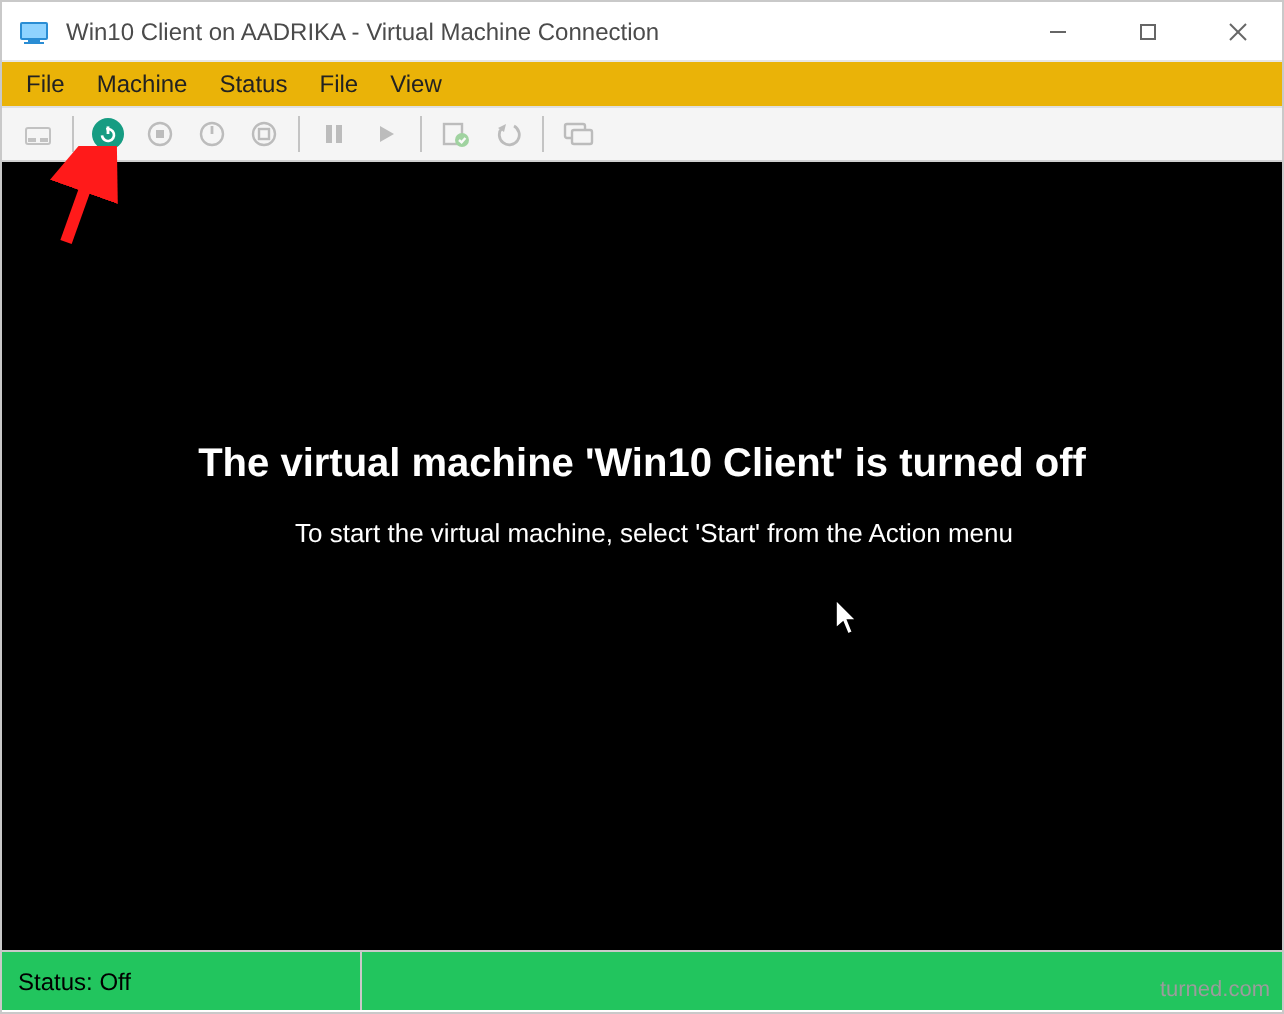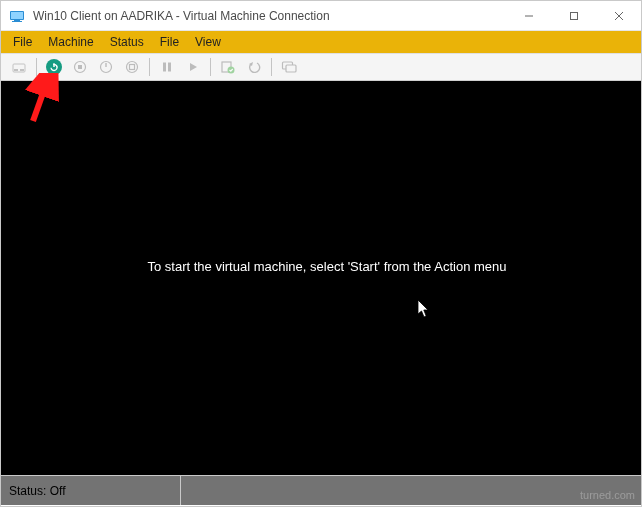--- a/index.html
+++ b/index.html
@@ -115,21 +115,21 @@
     left: 22px; top: 72px;
     z-index: 50;
     pointer-events: none;
   }
 
   
   .statusbar {
     height: 30px;
     display:flex;
     align-items:stretch;
-    background:#737373;
+    background:#22c55e;
     border-top:1px solid #c9c9c9;
     font-size:12px;
   }
   .status-cell {
     display:flex; align-items:center;
     padding:0 8px;
     border-right:1px solid #c9c9c9;
   }
   .status-cell.first { width:180px; }
   .watermark {
@@ -249,20 +249,21 @@
 <svg class="arrow" width="48" height="60" viewBox="0 0 48 60">
   <defs>
     <marker id="ah" markerWidth="10" markerHeight="10" refX="3" refY="3" orient="auto">
       <polygon points="0,0 8,3 0,6" fill="#ff1a1a"></polygon>
     </marker>
   </defs>
   <line x1="10" y1="48" x2="25" y2="6" stroke="#ff1a1a" stroke-width="6" marker-end="url(#ah)"></line>
 </svg>
 
 <div class="viewport">
+  <div class="vm-msg-main">The virtual machine 'Win10 Client' is turned off</div>
   <div class="vm-msg-sub">To start the virtual machine, select 'Start' from the Action menu</div>
   <span class="cursor">
     <svg width="14" height="20" viewBox="0 0 14 20">
       <polygon points="1,1 1,15 4.5,12 7,18 9.2,17 6.8,11 11,11" fill="#fff" stroke="#000" stroke-width="0.8"></polygon>
     </svg>
   </span>
 </div>
 
 <div class="statusbar">
   <div class="status-cell first">Status: Off</div>

